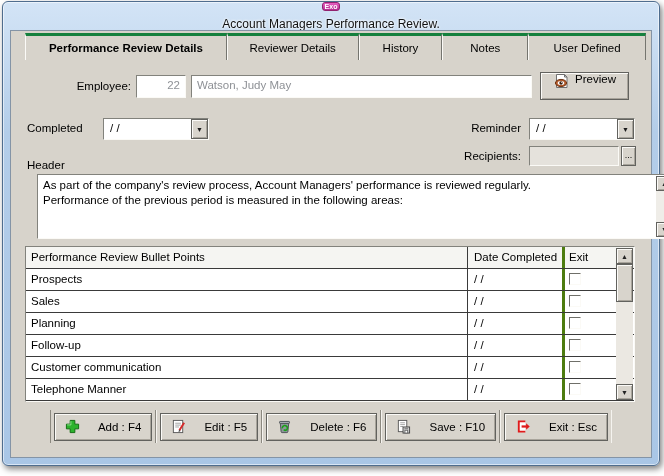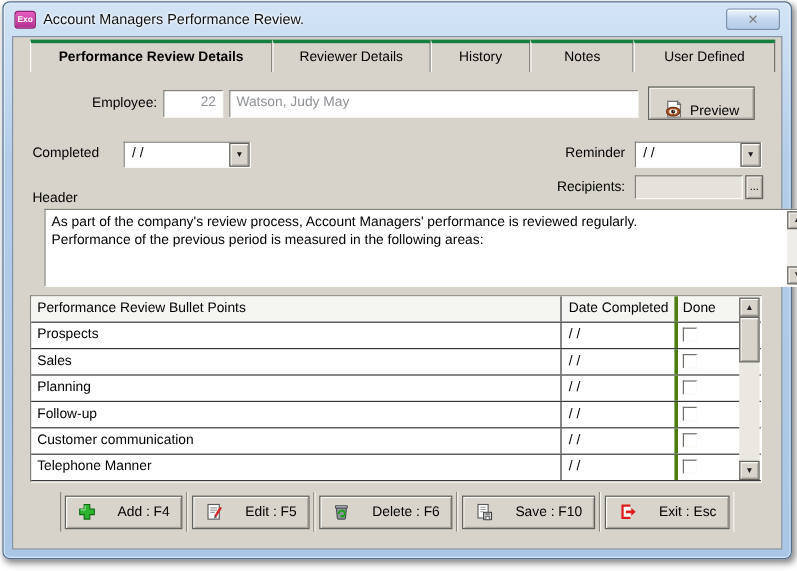--- a/index.html
+++ b/index.html
@@ -4,21 +4,21 @@
 <style>
   * { margin:0; padding:0; box-sizing:border-box; }
   html,body { width:664px; height:476px; background:#fff; overflow:hidden;
               font-family:"Liberation Sans","DejaVu Sans",sans-serif; font-size:11.5px; color:#000; }
   .window { position:absolute; left:2px; top:1px; width:658px; height:465px;
             background:linear-gradient(#d3e4f6,#b3cde9 28%,#a9c6e6);
             border:1px solid #4f6d8e; border-radius:6px;
             box-shadow:2px 3px 6px rgba(0,0,0,.5), inset 0 0 0 1px rgba(255,255,255,.55); }
   
   .titlebar { position:absolute; left:0; top:0; right:0; height:28px; display:flex; align-items:center;
-              padding:0 9px; gap:6px; }
+              padding:0 9px; gap:6px;flex-direction:column; }
   .exo-icon { width:18px; height:15px; border-radius:3px; background:linear-gradient(#e65cc0,#b42f92);
               border:1px solid #92236f; color:#fff; font-size:7px; font-weight:bold;
               display:flex; align-items:center; justify-content:center; }
   .title-text { font-size:12px; color:#111; text-shadow:0 0 3px #fff, 0 0 3px #fff; }
   .close-btn { margin-left:auto; width:45px; height:18px; border-radius:3px;
                background:linear-gradient(#eef5fc,#c4d8ee 50%,#b4cce8);
                border:1px solid #7b92ac; color:#7d7d7d; font-weight:bold; font-size:11px;
                display:flex; align-items:center; justify-content:center;
                box-shadow:inset 0 1px 0 #fff; cursor:default; }
   
@@ -35,21 +35,21 @@
   .btn { background:#d8d4cc; border:1px solid #62625e;
          box-shadow:inset 1px 1px 0 #fbfaf7, inset -1px -1px 0 #a8a49b; cursor:default; }
   .lbl { position:absolute; white-space:nowrap; }
   
   .lbl-employee { left:0; top:49px; width:120px; text-align:right; }
   .field-id   { position:absolute; left:125px; top:44px; width:50px; height:23px;
                 color:#8e9196; text-align:right; padding:3px 5px 0 0; }
   .field-name { position:absolute; left:180px; top:44px; width:341px; height:23px;
                 color:#8e9196; padding:3px 0 0 5px; }
   .btn-preview { position:absolute; left:529px; top:41px; width:89px; height:28px;
-                 display:flex; align-items:flex-end; justify-content:center; gap:5px; }
+                 display:flex; align-items:flex-start; justify-content:center; gap:5px; }
   
   .lbl-completed { left:16px; top:91px; }
   .lbl-reminder  { left:370px; top:91px; width:140px; text-align:right; }
   .lbl-recipients{ left:370px; top:119px; width:140px; text-align:right; }
   .combo { position:absolute; height:22px; width:106px; display:flex; }
   .combo-completed { left:92px;  top:87px; }
   .combo-reminder  { left:518px; top:87px; }
   .combo-val { flex:1; padding:3px 0 0 6px; }
   .combo-arrow { width:17px; display:flex; align-items:center; justify-content:center;
                  font-size:7px; color:#1a1a1a; }
@@ -152,21 +152,21 @@
       <div class="vscroll">
         <div class="btn sb-btn sb-up">▲</div>
         <div class="btn sb-btn sb-down">▼</div>
       </div>
     </div>
 
     <div class="sunken grid">
       <div class="grid-head">
         <div class="c-bullet">Performance Review Bullet Points</div>
         <div class="c-date">Date Completed</div>
-        <div class="c-done">Done</div>
+        <div class="c-done">Exit</div>
       </div>
       <div class="grid-row">
         <div class="c-bullet">Prospects</div>
         <div class="c-date">/ /</div>
         <div class="c-done">
             <div class="cb"></div>
           </div>
       </div>
       <div class="grid-row">
         <div class="c-bullet">Sales</div>

